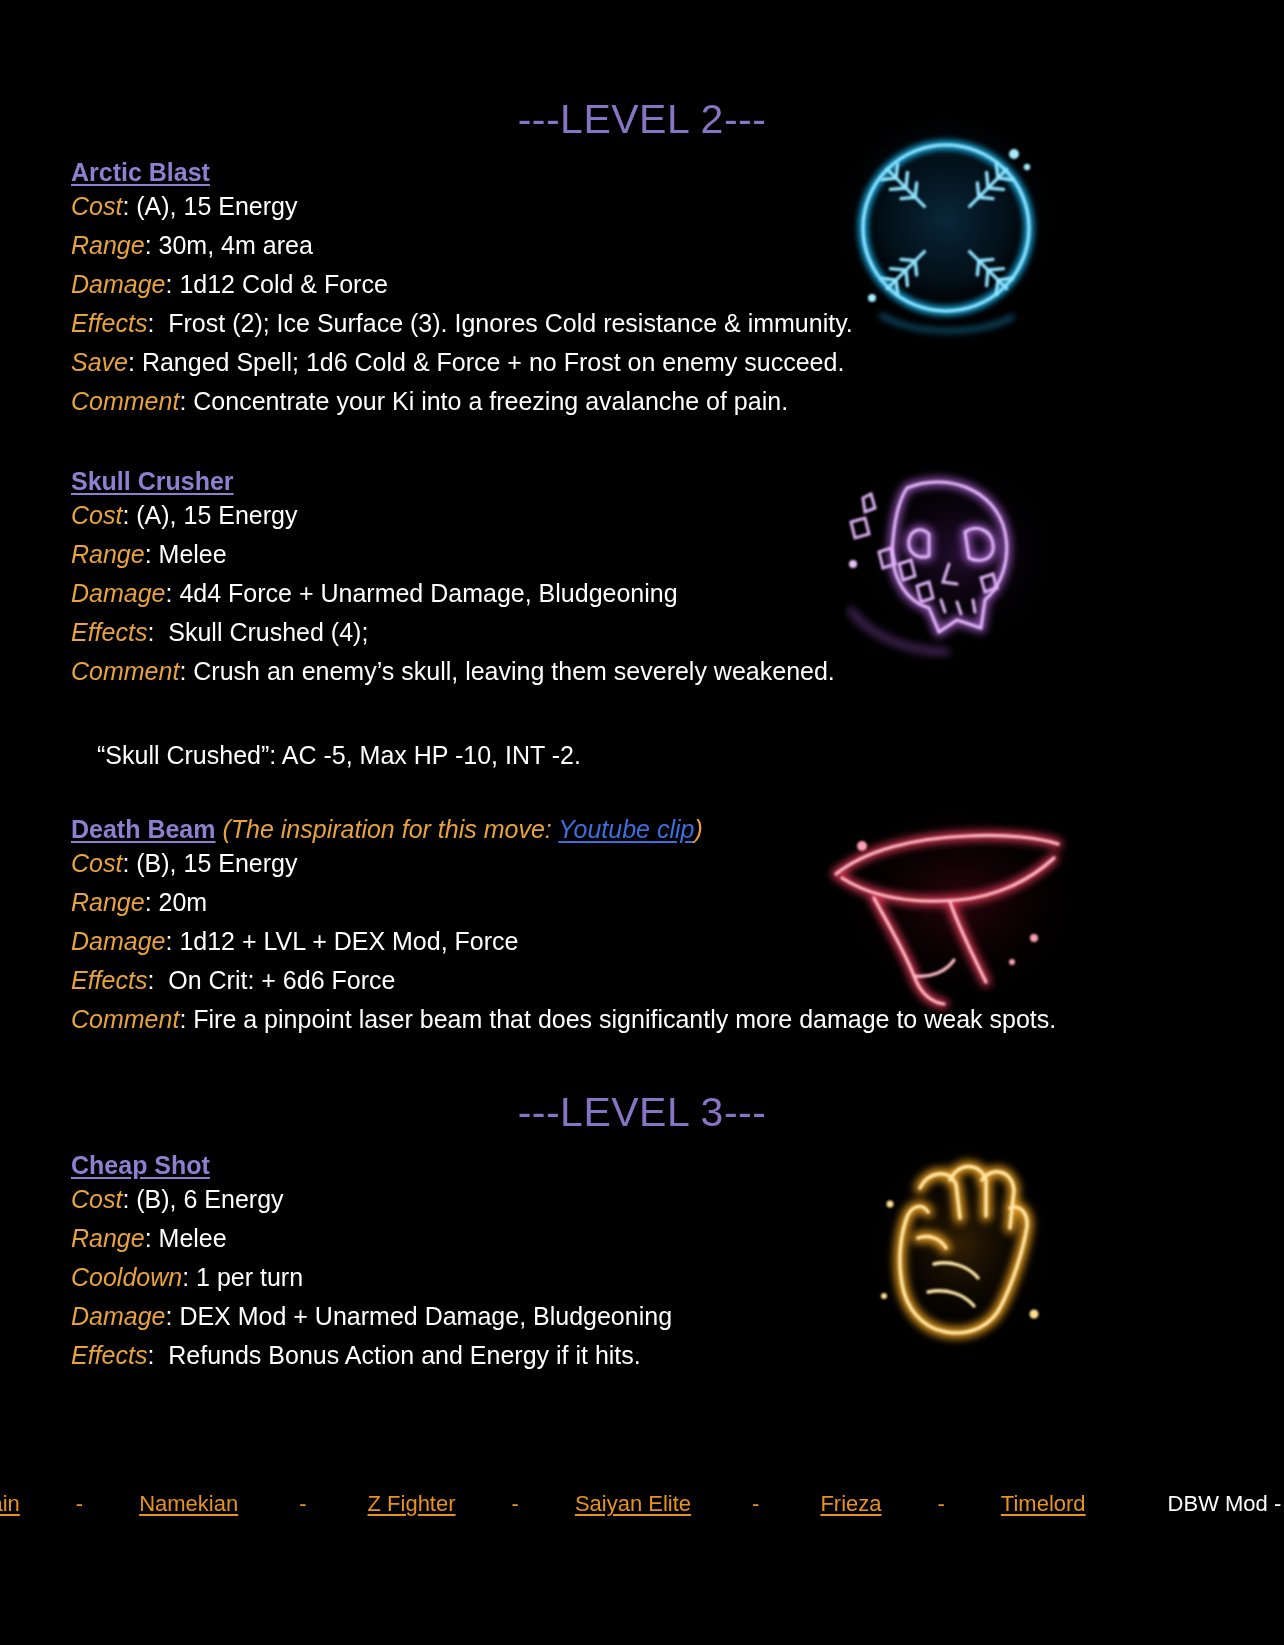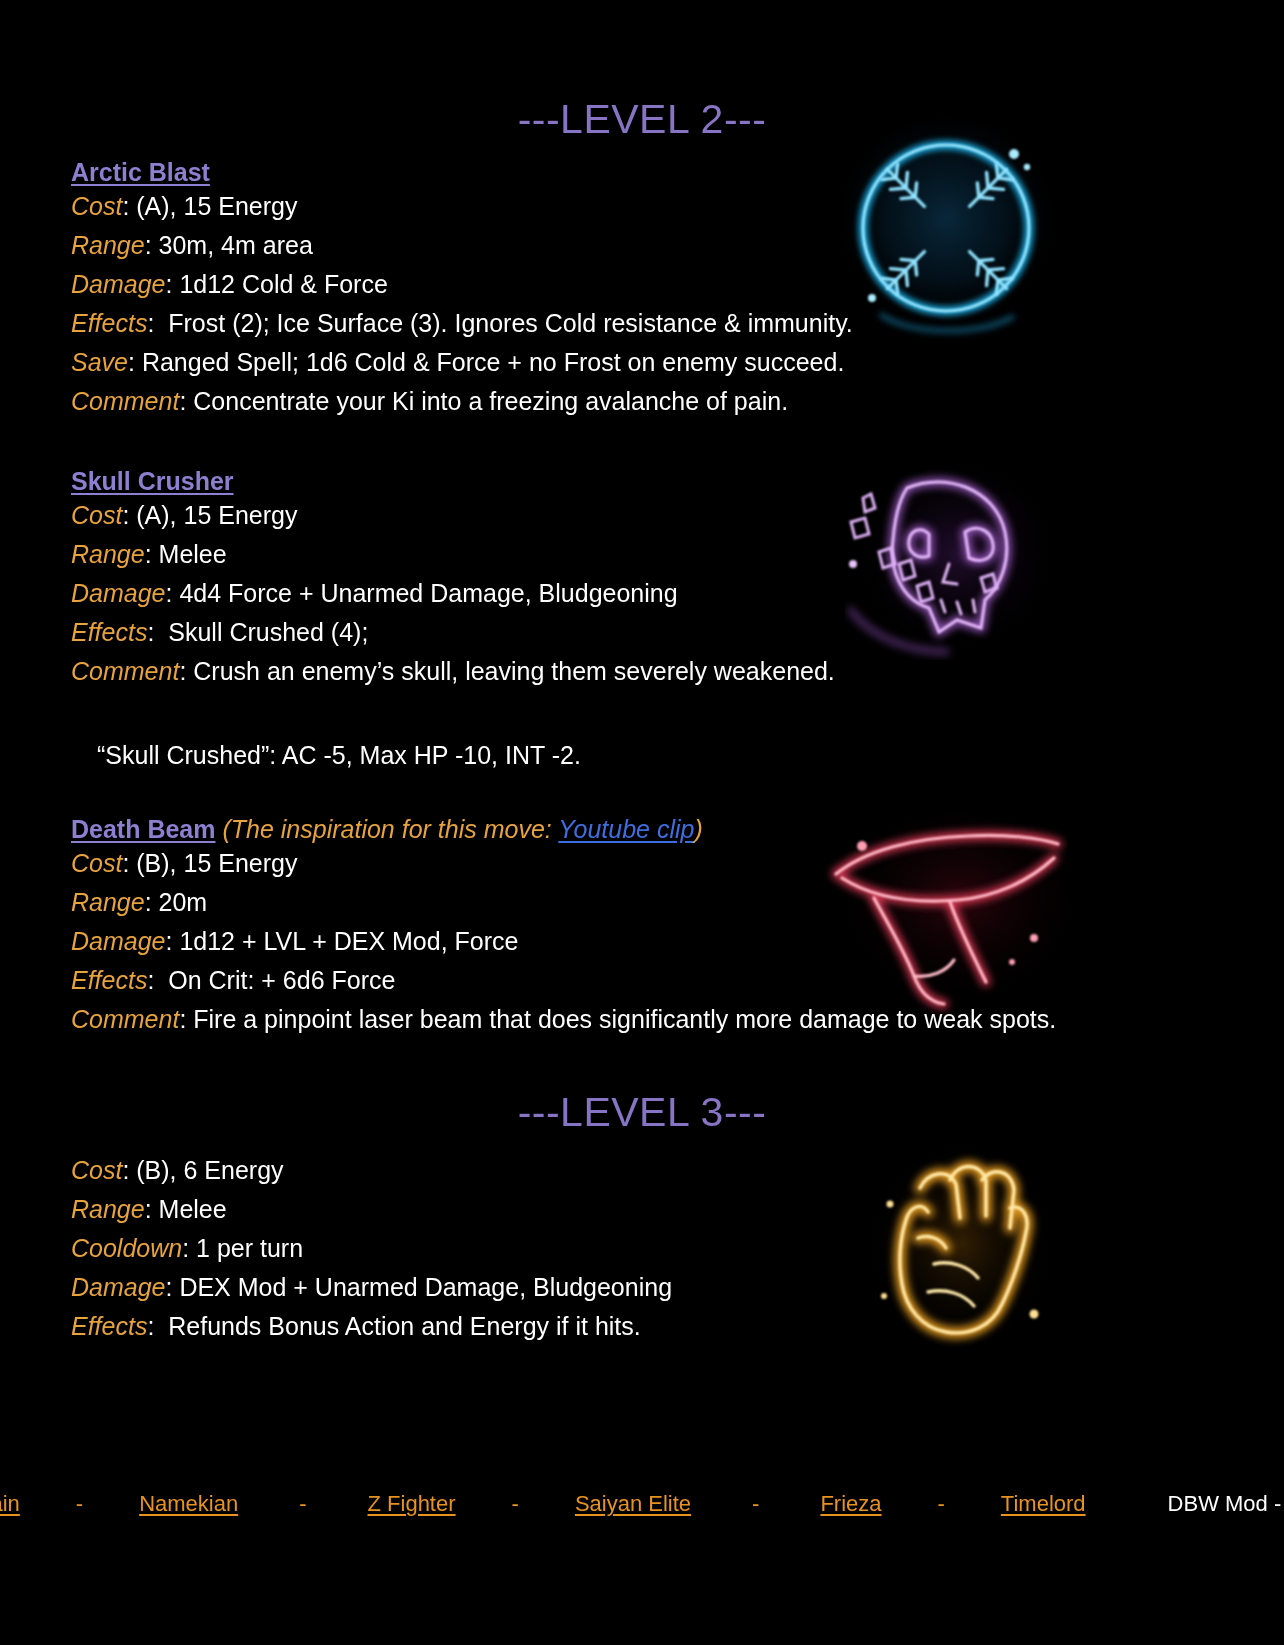--- a/index.html
+++ b/index.html
@@ -345,20 +345,23 @@
       </g>
       <g filter="url(#gblur2)" fill="#ffdf92">
         <circle cx="172" cy="168" r="4.5"></circle>
         <circle cx="28" cy="58" r="3.5"></circle>
         <circle cx="22" cy="150" r="3"></circle>
       </g>
     </svg>
   </div>
 
   <div class="ability" style="top:1151px;">
+    <div>
+      <span class="ability-title">Cheap Shot</span>
+    </div>
     <div class="field-line"><span class="field-label">Cost</span><span>: (B), 6 Energy</span></div>
     <div class="field-line"><span class="field-label">Range</span><span>: Melee</span></div>
     <div class="field-line"><span class="field-label">Cooldown</span><span>: 1 per turn</span></div>
     <div class="field-line"><span class="field-label">Damage</span><span>: DEX Mod + Unarmed Damage, Bludgeoning</span></div>
     <div class="field-line"><span class="field-label">Effects</span><span>:  Refunds Bonus Action and Energy if it hits.</span></div>
   </div>
 
   <div class="footer">
     <span class="footer-link">Main</span>
     <span class="footer-sep">-</span>

